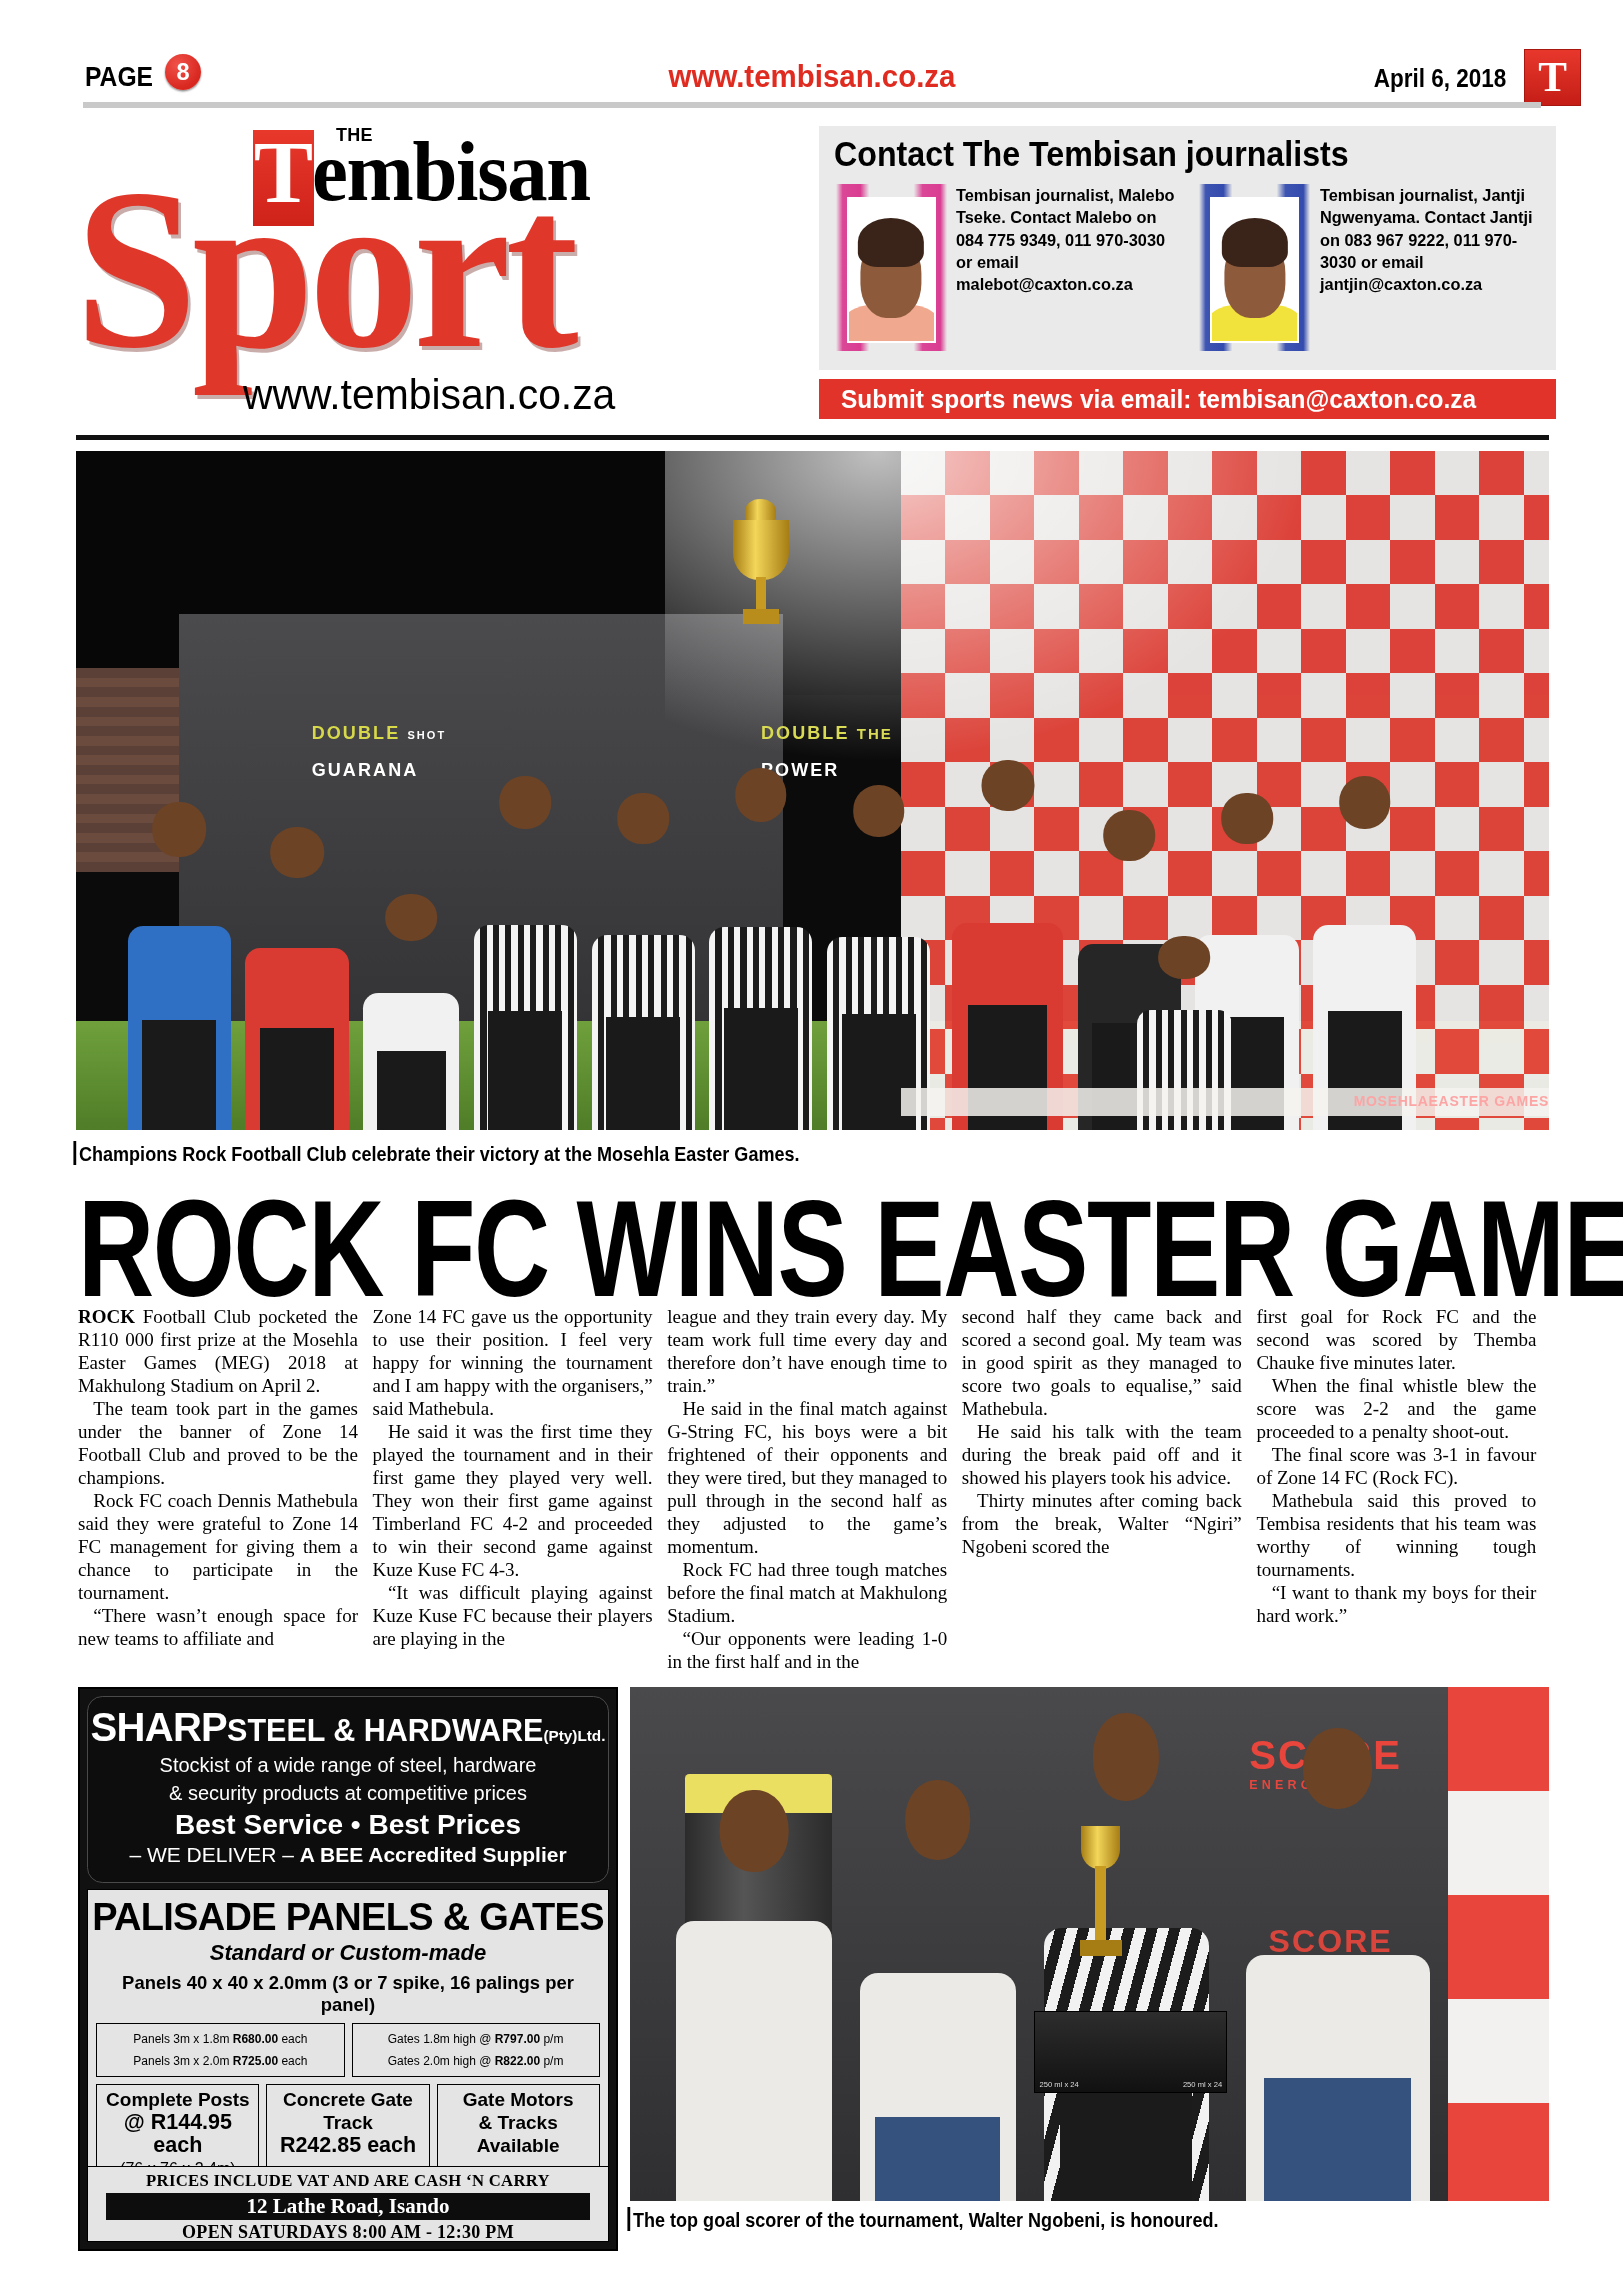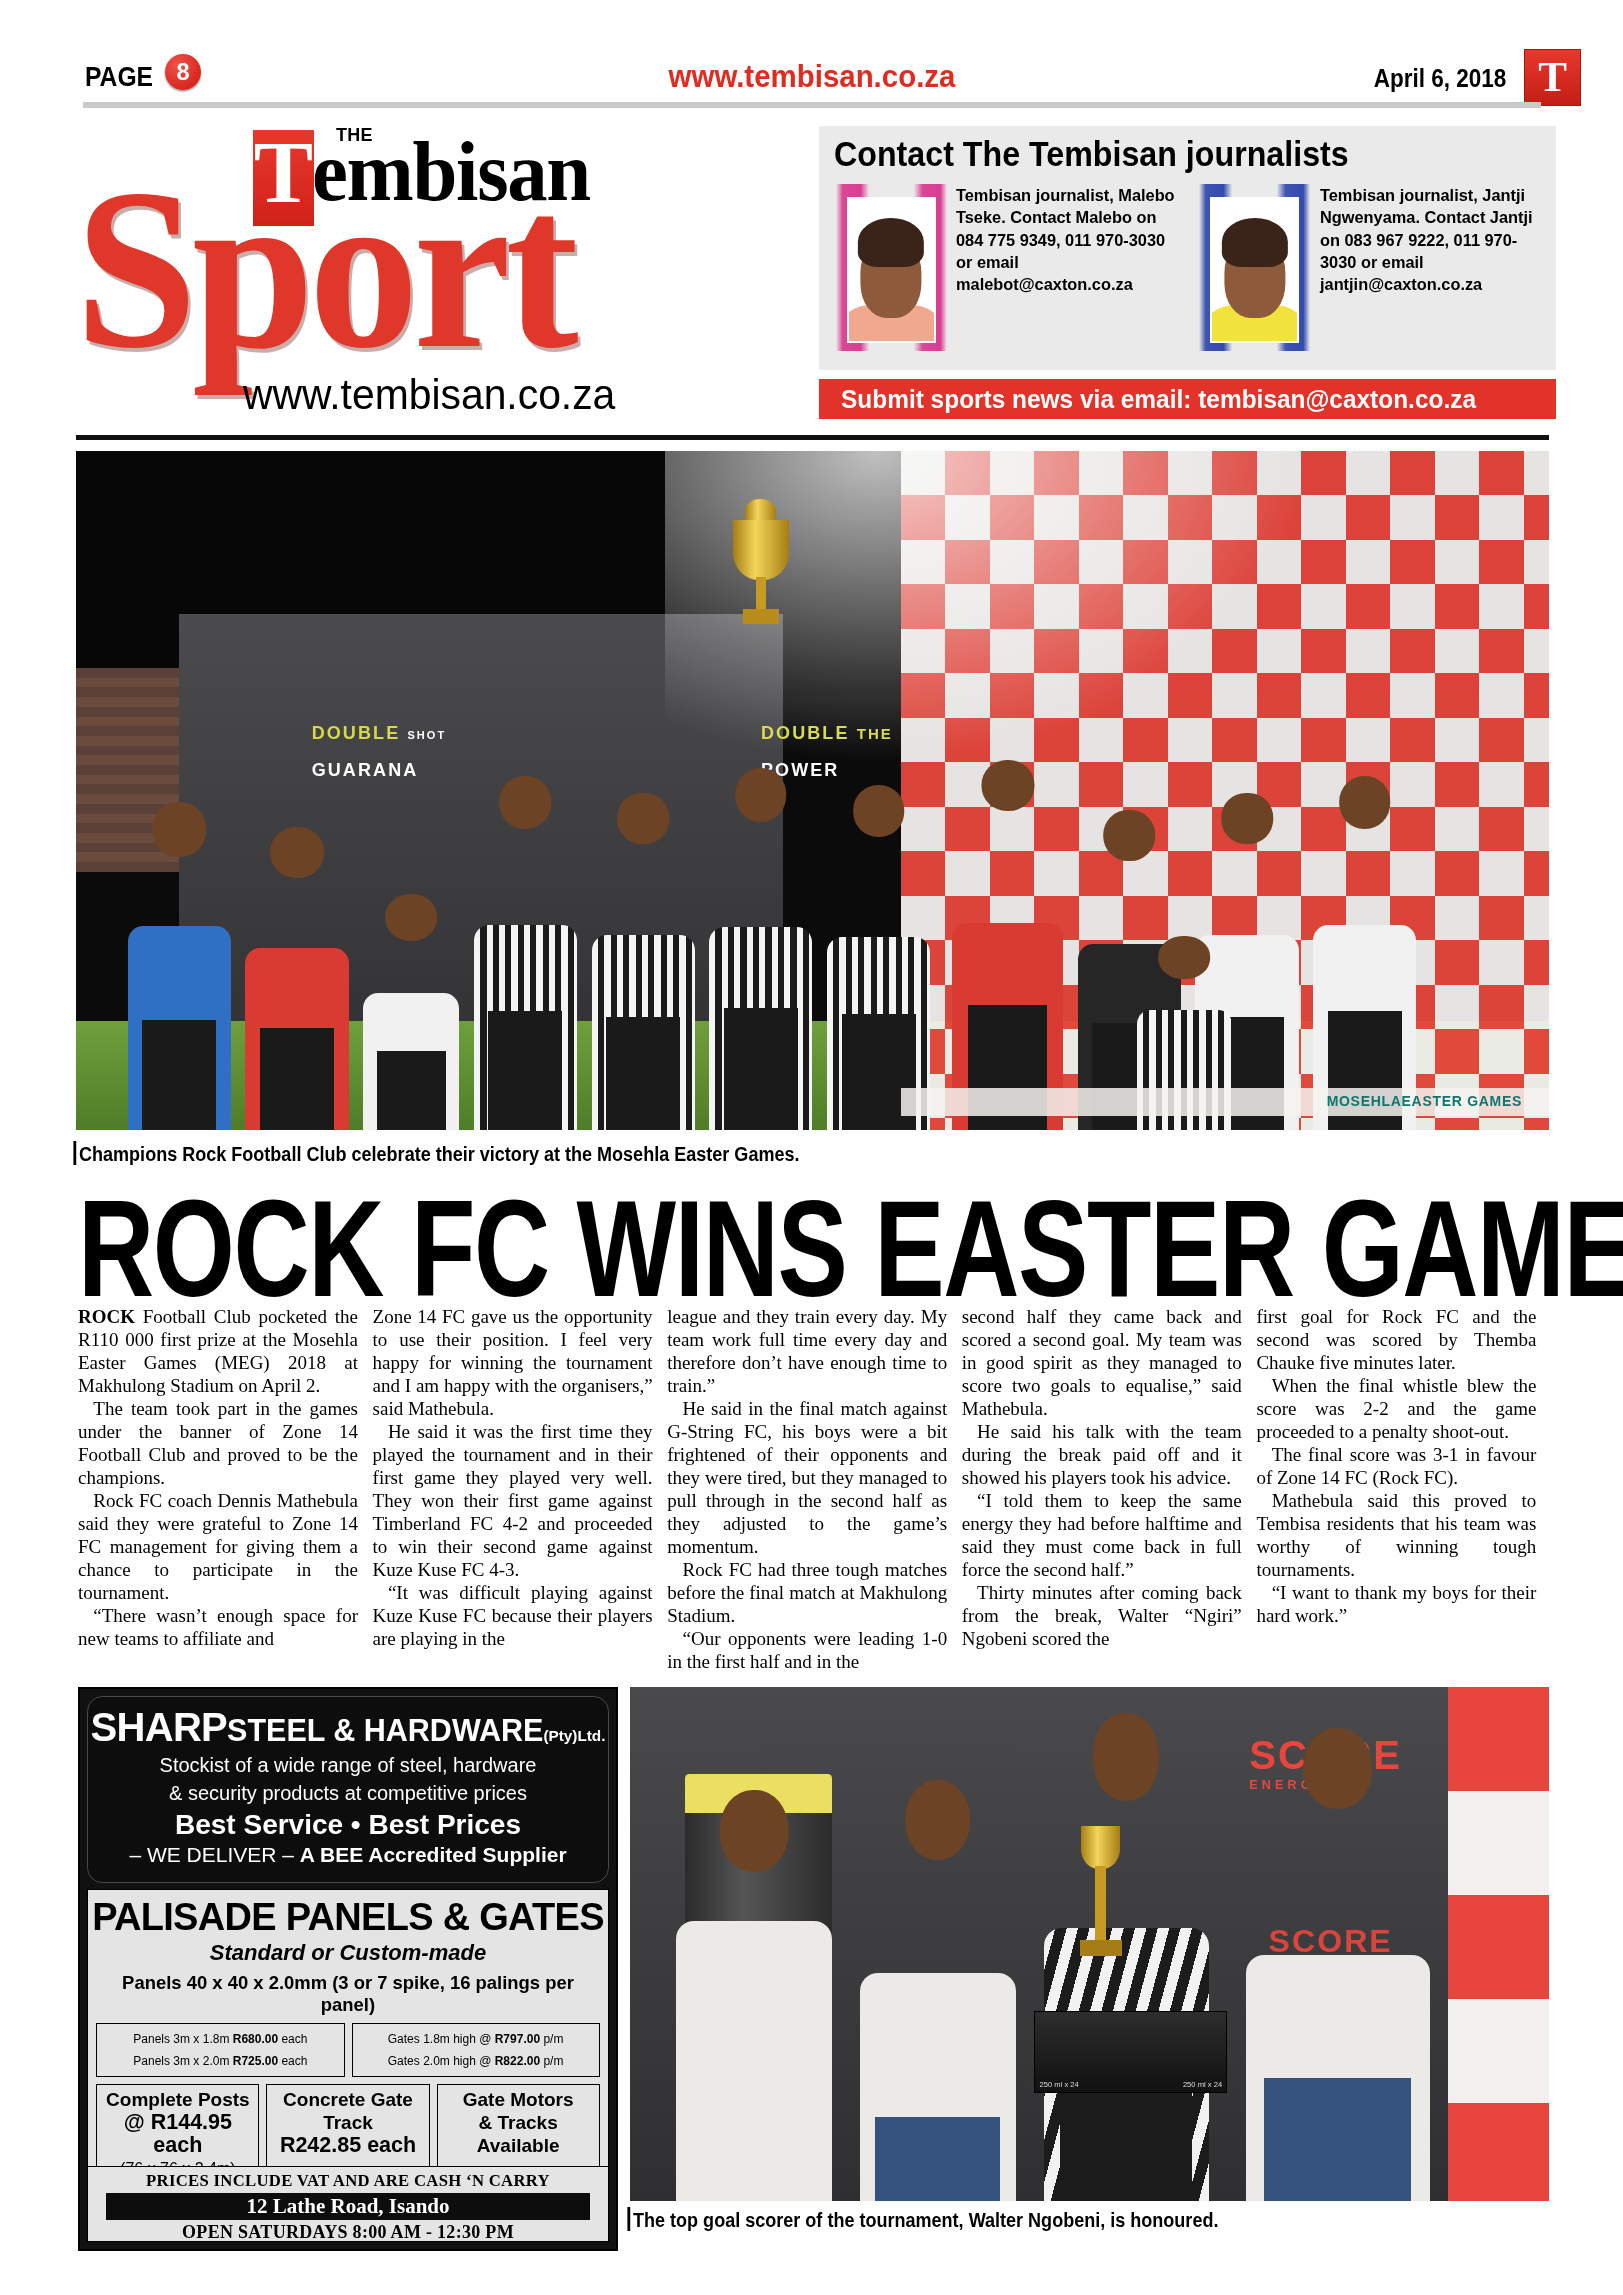--- a/index.html
+++ b/index.html
@@ -186,23 +186,23 @@
     background-size:89px 89px;
     background-position:0 0, 44px 44px;
     background-color:#f2f0ee;
     opacity:.95;
   }
   .mp-logorow{
     position:absolute; right:0; bottom:2%; width:44%; height:28px;
     background:rgba(245,243,240,.85);
   }
   .mp-logorow span{
-    position:absolute; right:27px; top:4.2px;
-    font-family:"Liberation Sans", sans-serif; font-weight:bold;
-    font-size:14px; color:#0f766e; letter-spacing:0.7px;
+    position:absolute; right:0; top:4.2px;
+    font-family:"Liberation Sans", sans-serif; font-weight:bold;
+    font-size:14px; color:#fca5a5; letter-spacing:0.7px;
   }
   .mp-spray{
     position:absolute; left:40%; top:0; width:48%; height:52%;
     background:radial-gradient(ellipse at 30% 0%, rgba(255,255,255,.75), rgba(255,255,255,0) 62%);
   }
   .mp-trophy{
     position:absolute; left:44.6%; top:7%; width:56px; height:146px;
   }
   .mp-trophy .cup{ position:absolute; left:0; top:21px; width:56px; height:60px;
     background:linear-gradient(90deg,#a67d14,#f3d65a 40%,#a67d14); border-radius:0 0 46% 46%;}
@@ -534,21 +534,20 @@
   <div class="col">
     <p class="first">league and they train every day. My team work full time every day and therefore don’t have enough time to train.”</p>
     <p>He said in the final match against G-String FC, his boys were a bit frightened of their opponents and they were tired, but they managed to pull through in the second half as they adjusted to the game’s momentum.</p>
     <p>Rock FC had three tough matches before the final match at Makhulong Stadium.</p>
     <p>“Our opponents were leading 1-0 in the first half and in the</p>
   </div>
 
   <div class="col">
     <p class="first">second half they came back and scored a second goal. My team was in good spirit as they managed to score two goals to equalise,” said Mathebula.</p>
     <p>He said his talk with the team during the break paid off and it showed his players took his advice.</p>
-    <p>“I told them to keep the same energy they had before halftime and said they must come back in full force the second half.”</p>
     <p>Thirty minutes after coming back from the break, Walter “Ngiri” Ngobeni scored the</p>
   </div>
 
   <div class="col">
     <p class="first">first goal for Rock FC and the second was scored by Themba Chauke five minutes later.</p>
     <p>When the final whistle blew the score was 2-2 and the game proceeded to a penalty shoot-out.</p>
     <p>The final score was 3-1 in favour of Zone 14 FC (Rock FC).</p>
     <p>Mathebula said this proved to Tembisa residents that his team was worthy of winning tough tournaments.</p>
     <p>“I want to thank my boys for their hard work.”</p>
   </div>

